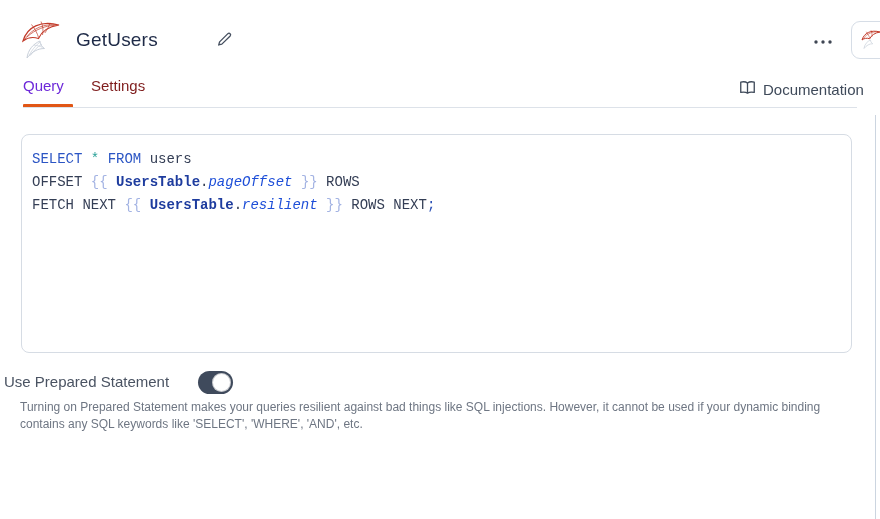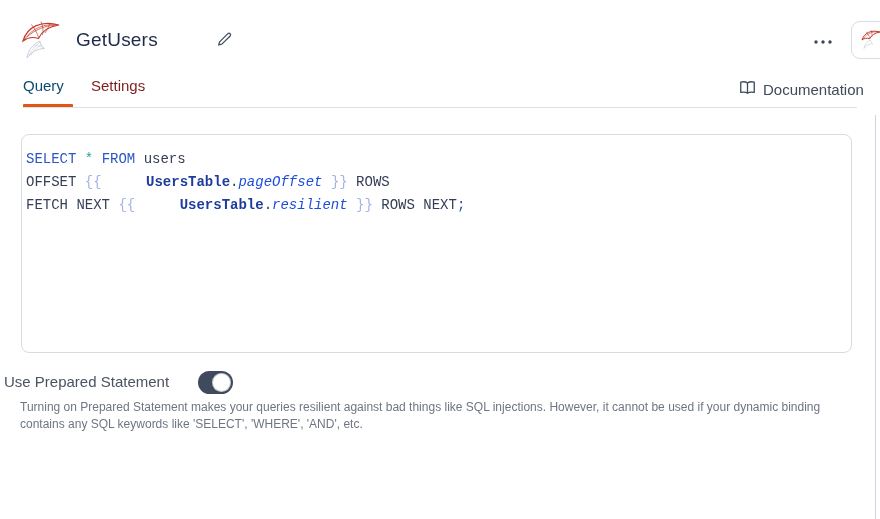--- a/index.html
+++ b/index.html
@@ -11,33 +11,33 @@
   .page-title { position: absolute; left: 76px; top: 29px; font-size: 19px; font-weight: 400; color: #1e2a47; letter-spacing: 0.2px; }
   .edit-btn { position: absolute; left: 211px; top: 29px; width: 26px; height: 24px; background: none; border: none; cursor: pointer; display: flex; align-items: center; justify-content: center; }
   .more-btn { position: absolute; left: 805px; top: 28px; width: 36px; height: 24px; background: none; border: none; cursor: pointer; display: flex; align-items: center; justify-content: center; }
   .datasource-btn { position: absolute; left: 851px; top: 21px; width: 44px; height: 38px; background: #fff; border: 1px solid #d6dde6; border-radius: 9px; cursor: pointer; display: flex; align-items: center; padding-left: 7px; }
   .datasource-btn svg { width: 24px; height: 26px; }
 
   
   .tab-bar { position: absolute; left: 0; top: 70px; width: 857px; height: 38px; }
   .tab-divider { position: absolute; left: 23px; top: 37px; width: 834px; height: 1px; background: #dde2e9; }
   .tab { position: absolute; top: 7px; font-size: 15px; background: none; border: none; cursor: pointer; font-family: "Liberation Sans", sans-serif; }
-  .tab-query { left: 23px; color: #0c4a6e; }
+  .tab-query { left: 23px; color: #6d28d9; }
   .tab-settings { left: 91px; color: #7f1d1d; }
   .tab-underline { position: absolute; left: 23px; top: 34px; width: 50px; height: 4px; background: #e15615; border-radius: 1px; }
 
   .doc-link { position: absolute; left: 739px; top: 80px; display: flex; align-items: center; gap: 7px; background: none; border: none; cursor: pointer; font-size: 15px; color: #3f4a5a; font-family: "Liberation Sans", sans-serif; }
 
   
-  .code-box { position: absolute; left: 21px; top: 134px; width: 831px; height: 219px; border: 1px solid #d6dce4; border-radius: 8px; background: #fff; padding: 13px 4px; cursor: text; }
+  .code-box { position: absolute; left: 21px; top: 134px; width: 831px; height: 219px; border: 1px solid #d6dce4; border-radius: 8px; background: #fff; padding: 13px 10px; cursor: text; }
   .code-line { font-family: "Liberation Mono", monospace; font-size: 14px; line-height: 23px; white-space: pre; }
   .tok-kw     { color: #2b55c4; }
   .tok-op     { color: #2aa198; }
   .tok-brace  { color: #a3b3e3; }
-  .tok-entity { color: #1e3c9e; font-weight: bold; margin-left: 36px; }
+  .tok-entity { color: #1e3c9e; font-weight: bold; }
   .tok-prop   { color: #1d4ed8; font-style: italic; }
   .tok-pl     { color: #343e55; }
   .tok-punct  { color: #2b50b5; }
 
   
   .ps-label { position: absolute; left: 4px; top: 373px; font-size: 15px; color: #4a5362; }
   .toggle { position: absolute; left: 198px; top: 371px; width: 35px; height: 23px; border-radius: 12px; background: #3f4a5c; border: none; cursor: pointer; }
   .toggle-knob { position: absolute; top: 2px; right: 2px; width: 19px; height: 19px; border-radius: 50%; background: #ffffff; box-shadow: inset 0 0 0 1px rgba(30,40,55,0.25); }
   .ps-help { position: absolute; left: 20px; top: 399px; width: 806px; font-size: 12px; line-height: 16.5px; color: #6e7683; }
 

